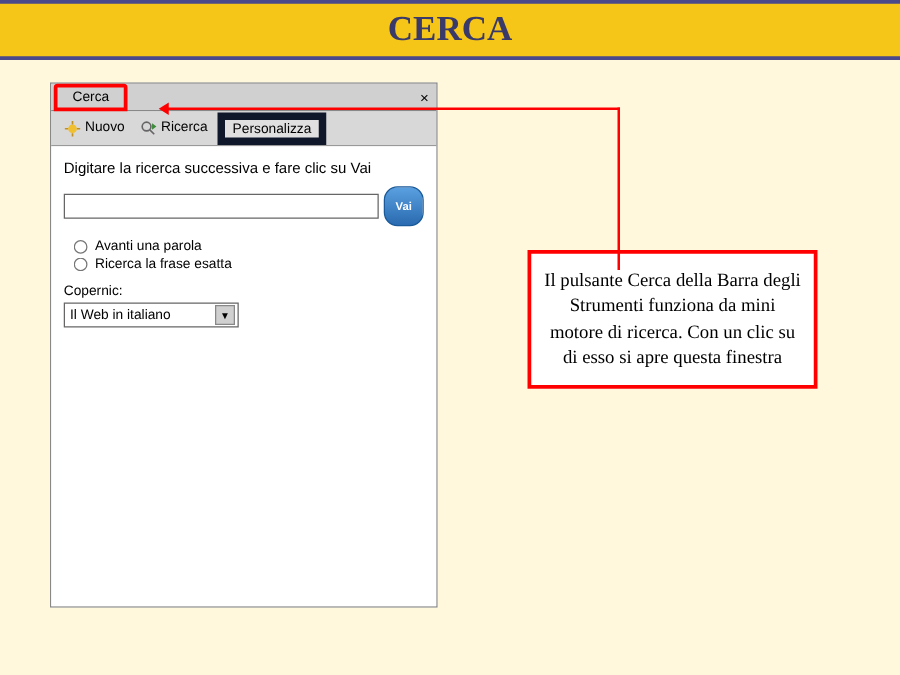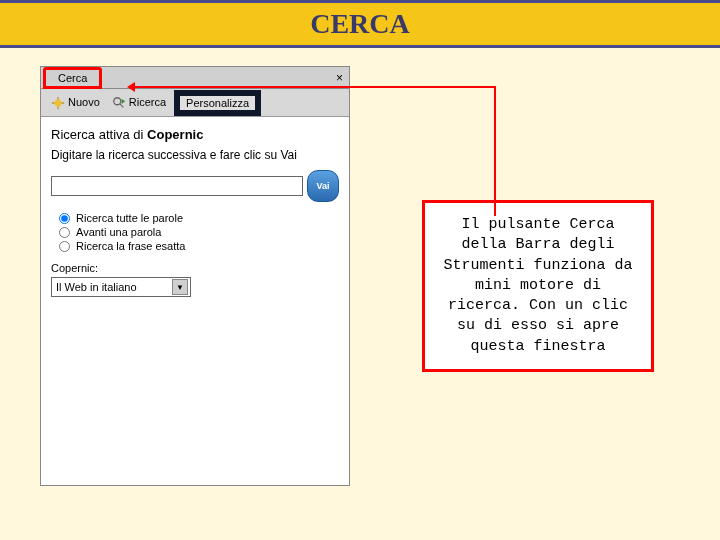--- a/index.html
+++ b/index.html
@@ -24,21 +24,21 @@
     .vai-btn { width: 32px; height: 32px; background: linear-gradient(#5AA0E0, #2A6AB0); border-radius: 11px; color: white; font-size: 9px; font-weight: bold; display: flex; align-items: center; justify-content: center; cursor: pointer; border: 1px solid #1A5A9A; }
     .radio-row { display: flex; align-items: center; gap: 6px; font-size: 11px; margin: 2px 0 2px 8px; }
     .radio { width: 11px; height: 11px; }
     .cat-label { font-size: 11px; margin-top: 10px; margin-bottom: 3px; }
     .cat-select { border: 1px solid #666; height: 20px; width: 140px; display: flex; align-items: center; justify-content: space-between; padding: 0 2px 0 4px; font-size: 11px; background: #FFF; text-align: right; }
     .cat-arrow { background: #D0D0D0; width: 16px; height: 16px; border: 1px solid #888; display: flex; align-items: center; justify-content: center; font-size: 8px; }
     .right-area { flex: 1; position: relative; }
     .callout-line { position: absolute; top: 86px; left: 130px; width: 366px; height: 2px; background: red; }
     .callout-line::before { content: ""; position: absolute; left: -8px; top: -4px; border: 5px solid transparent; border-right: 8px solid red; }
     .callout-vert { position: absolute; top: 86px; left: 494px; width: 2px; height: 130px; background: red; }
-    .callout-box { position: absolute; top: 134px; left: 52px; width: 232px; border: 3px solid red; background: #FFF; padding: 12px 10px; text-align: center; font-family: Liberation Mono, monospace; font-size: 15px; line-height: 1.35; color: #000; }
+    .callout-box { position: absolute; top: 134px; left: 52px; width: 232px; border: 3px solid red; background: #FFF; padding: 12px 10px; text-align: center; font-family: Liberation Serif, serif; font-size: 15px; line-height: 1.35; color: #000; }
   </style>
 </head>
 <body>
 
 <div class="header-bar">
   <div class="header-title">CERCA</div>
 </div>
 
 <div class="content-area">
   <div class="panel">
@@ -62,34 +62,27 @@
         <svg class="icon-svg" viewBox="0 0 16 16">
             <circle cx="6" cy="6" r="4" fill="none" stroke="#666" stroke-width="1.5"></circle>
             <line x1="9" y1="9" x2="13" y2="13" stroke="#666" stroke-width="1.5"></line>
             <path d="M11 3 L15 6 L11 9" fill="#3A8A3A"></path>
           </svg>
         <span>Ricerca</span>
       </div>
       <button class="toolbar-btn">Personalizza</button>
     </div>
     <div class="panel-body">
-      <div class="panel-heading">
-        <span>Ricerca attiva di </span><b>Copernic</b>
-      </div>
       <div class="instr">Digitare la ricerca successiva e fare clic su Vai</div>
       <div class="search-row">
         <input class="search-input" type="text" value="" style="">
         <div class="vai-btn">
           <span>Vai</span>
         </div>
       </div>
-      <label class="radio-row">
-        <input type="radio" class="radio" name="rmode" checked="" style="">
-        <span>Ricerca tutte le parole</span>
-      </label>
       <label class="radio-row">
         <input type="radio" class="radio" name="rmode" style="">
         <span>Avanti una parola</span>
       </label>
       <label class="radio-row">
         <input type="radio" class="radio" name="rmode" style="">
         <span>Ricerca la frase esatta</span>
       </label>
       <div class="cat-label">Copernic:</div>
       <div class="cat-select">

